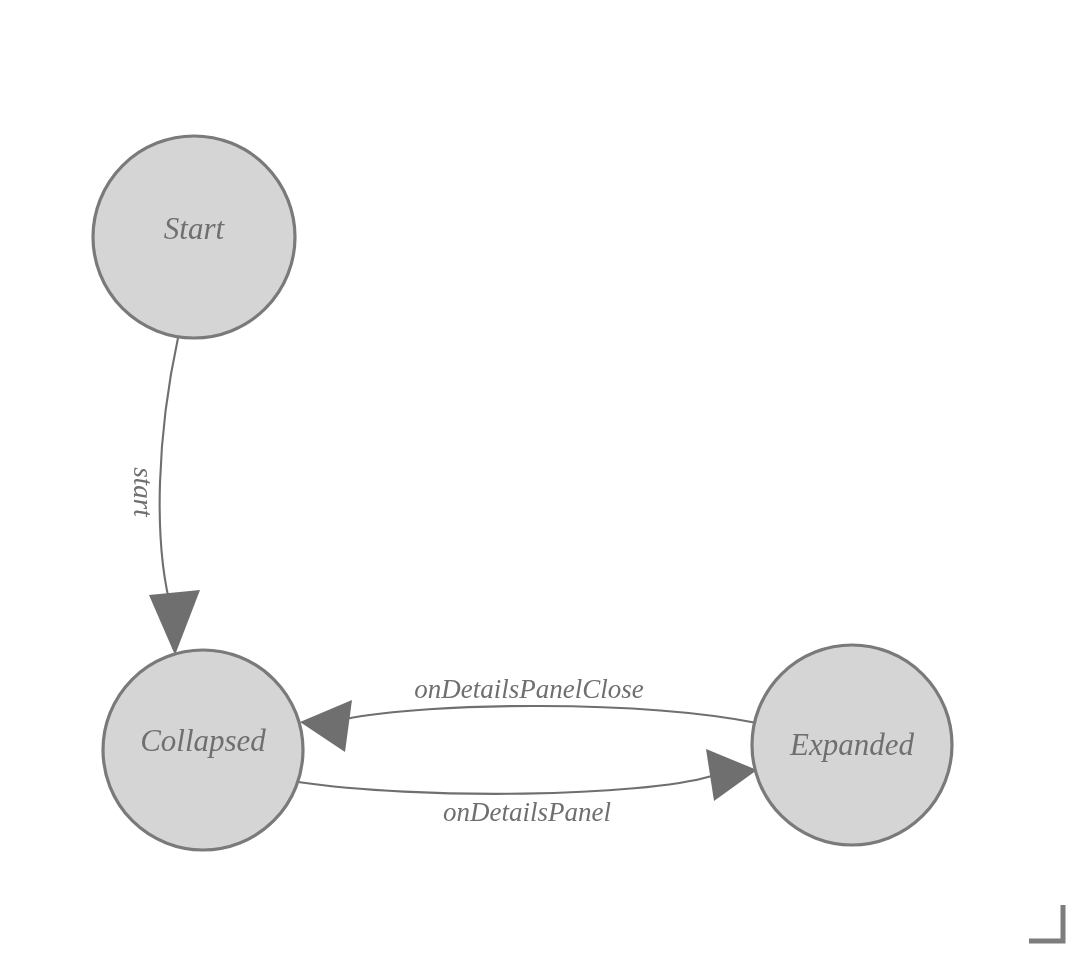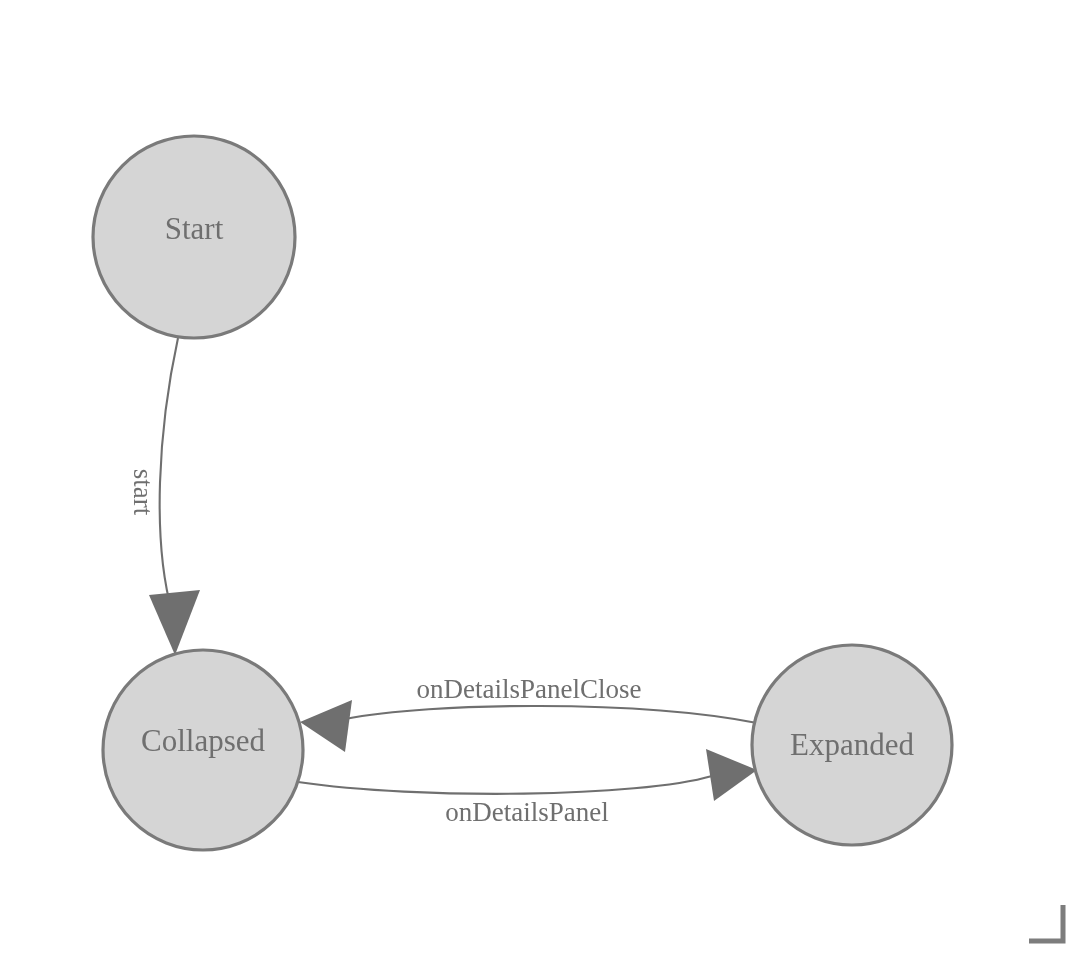--- a/index.html
+++ b/index.html
@@ -11,20 +11,21 @@
     width: 1072px;
     height: 966px;
     overflow: hidden;
     font-family: "Liberation Serif", "DejaVu Serif", serif;
   }
   #diagram-root {
     position: relative;
     width: 1072px;
     height: 966px;
     background: #ffffff;
+    font-style: italic;
   }
   #diagram-svg {
     position: absolute;
     top: 0;
     left: 0;
     width: 1072px;
     height: 966px;
     display: block;
   }
   .node-circle {

